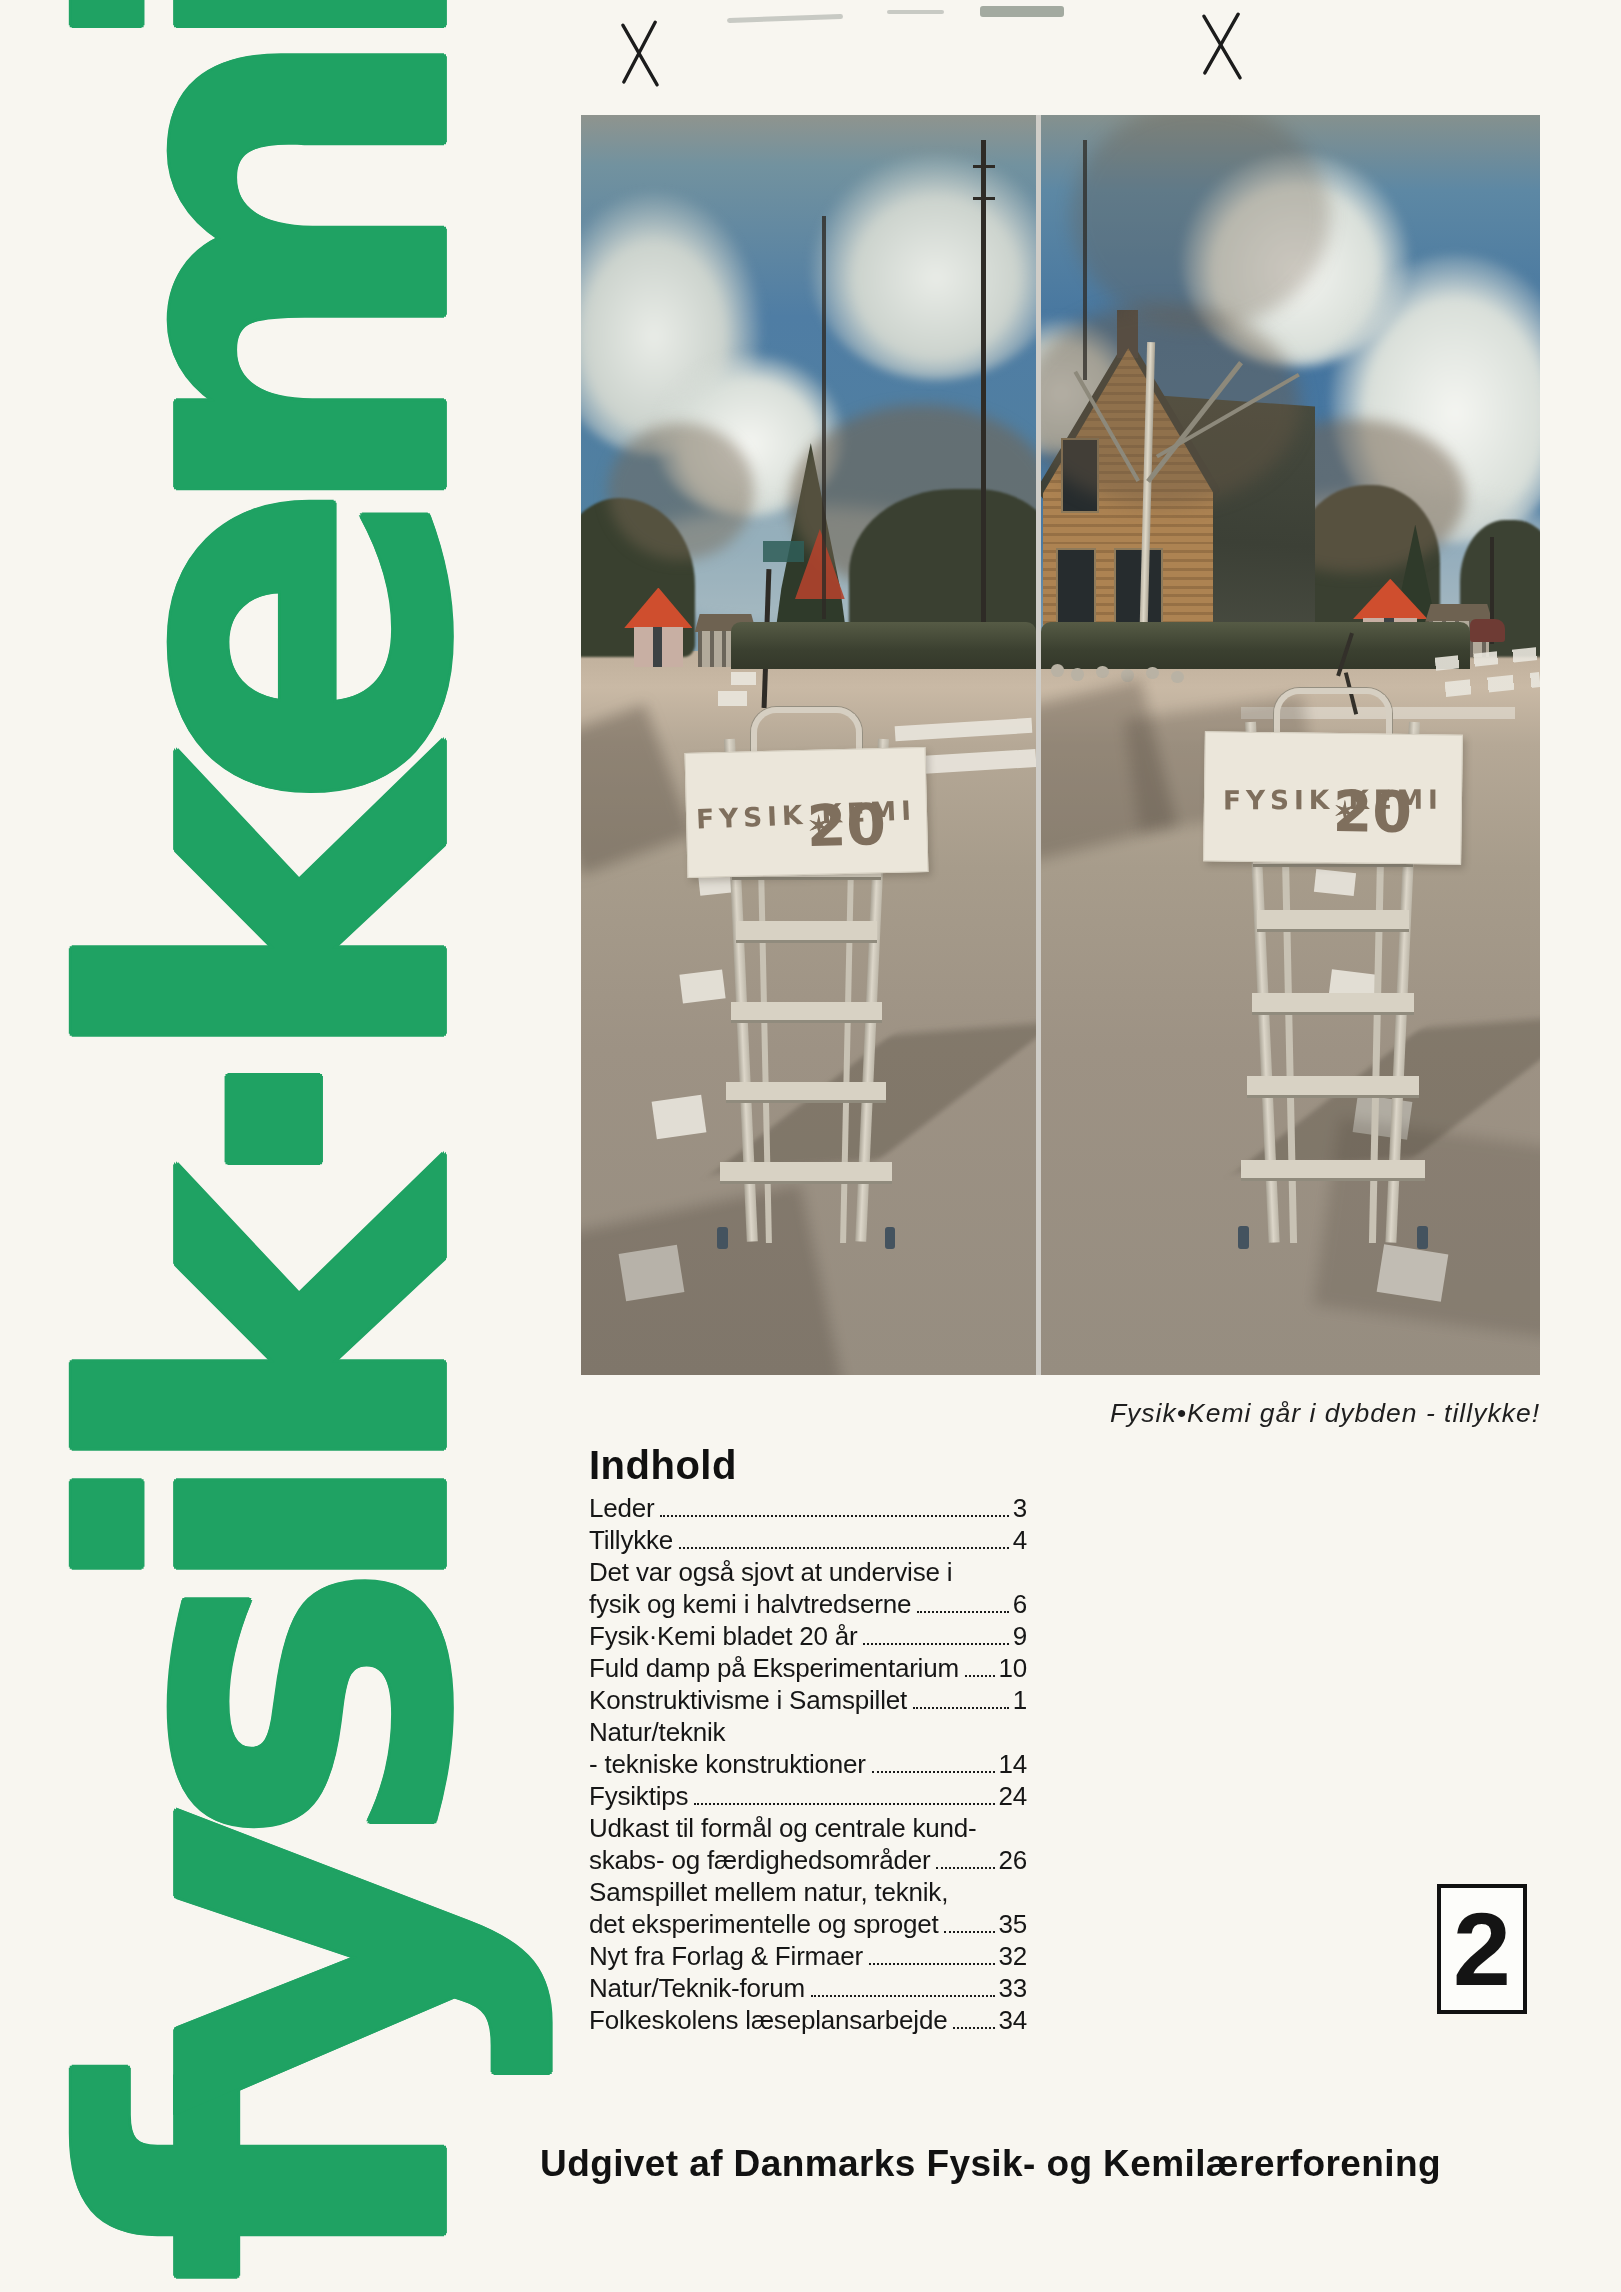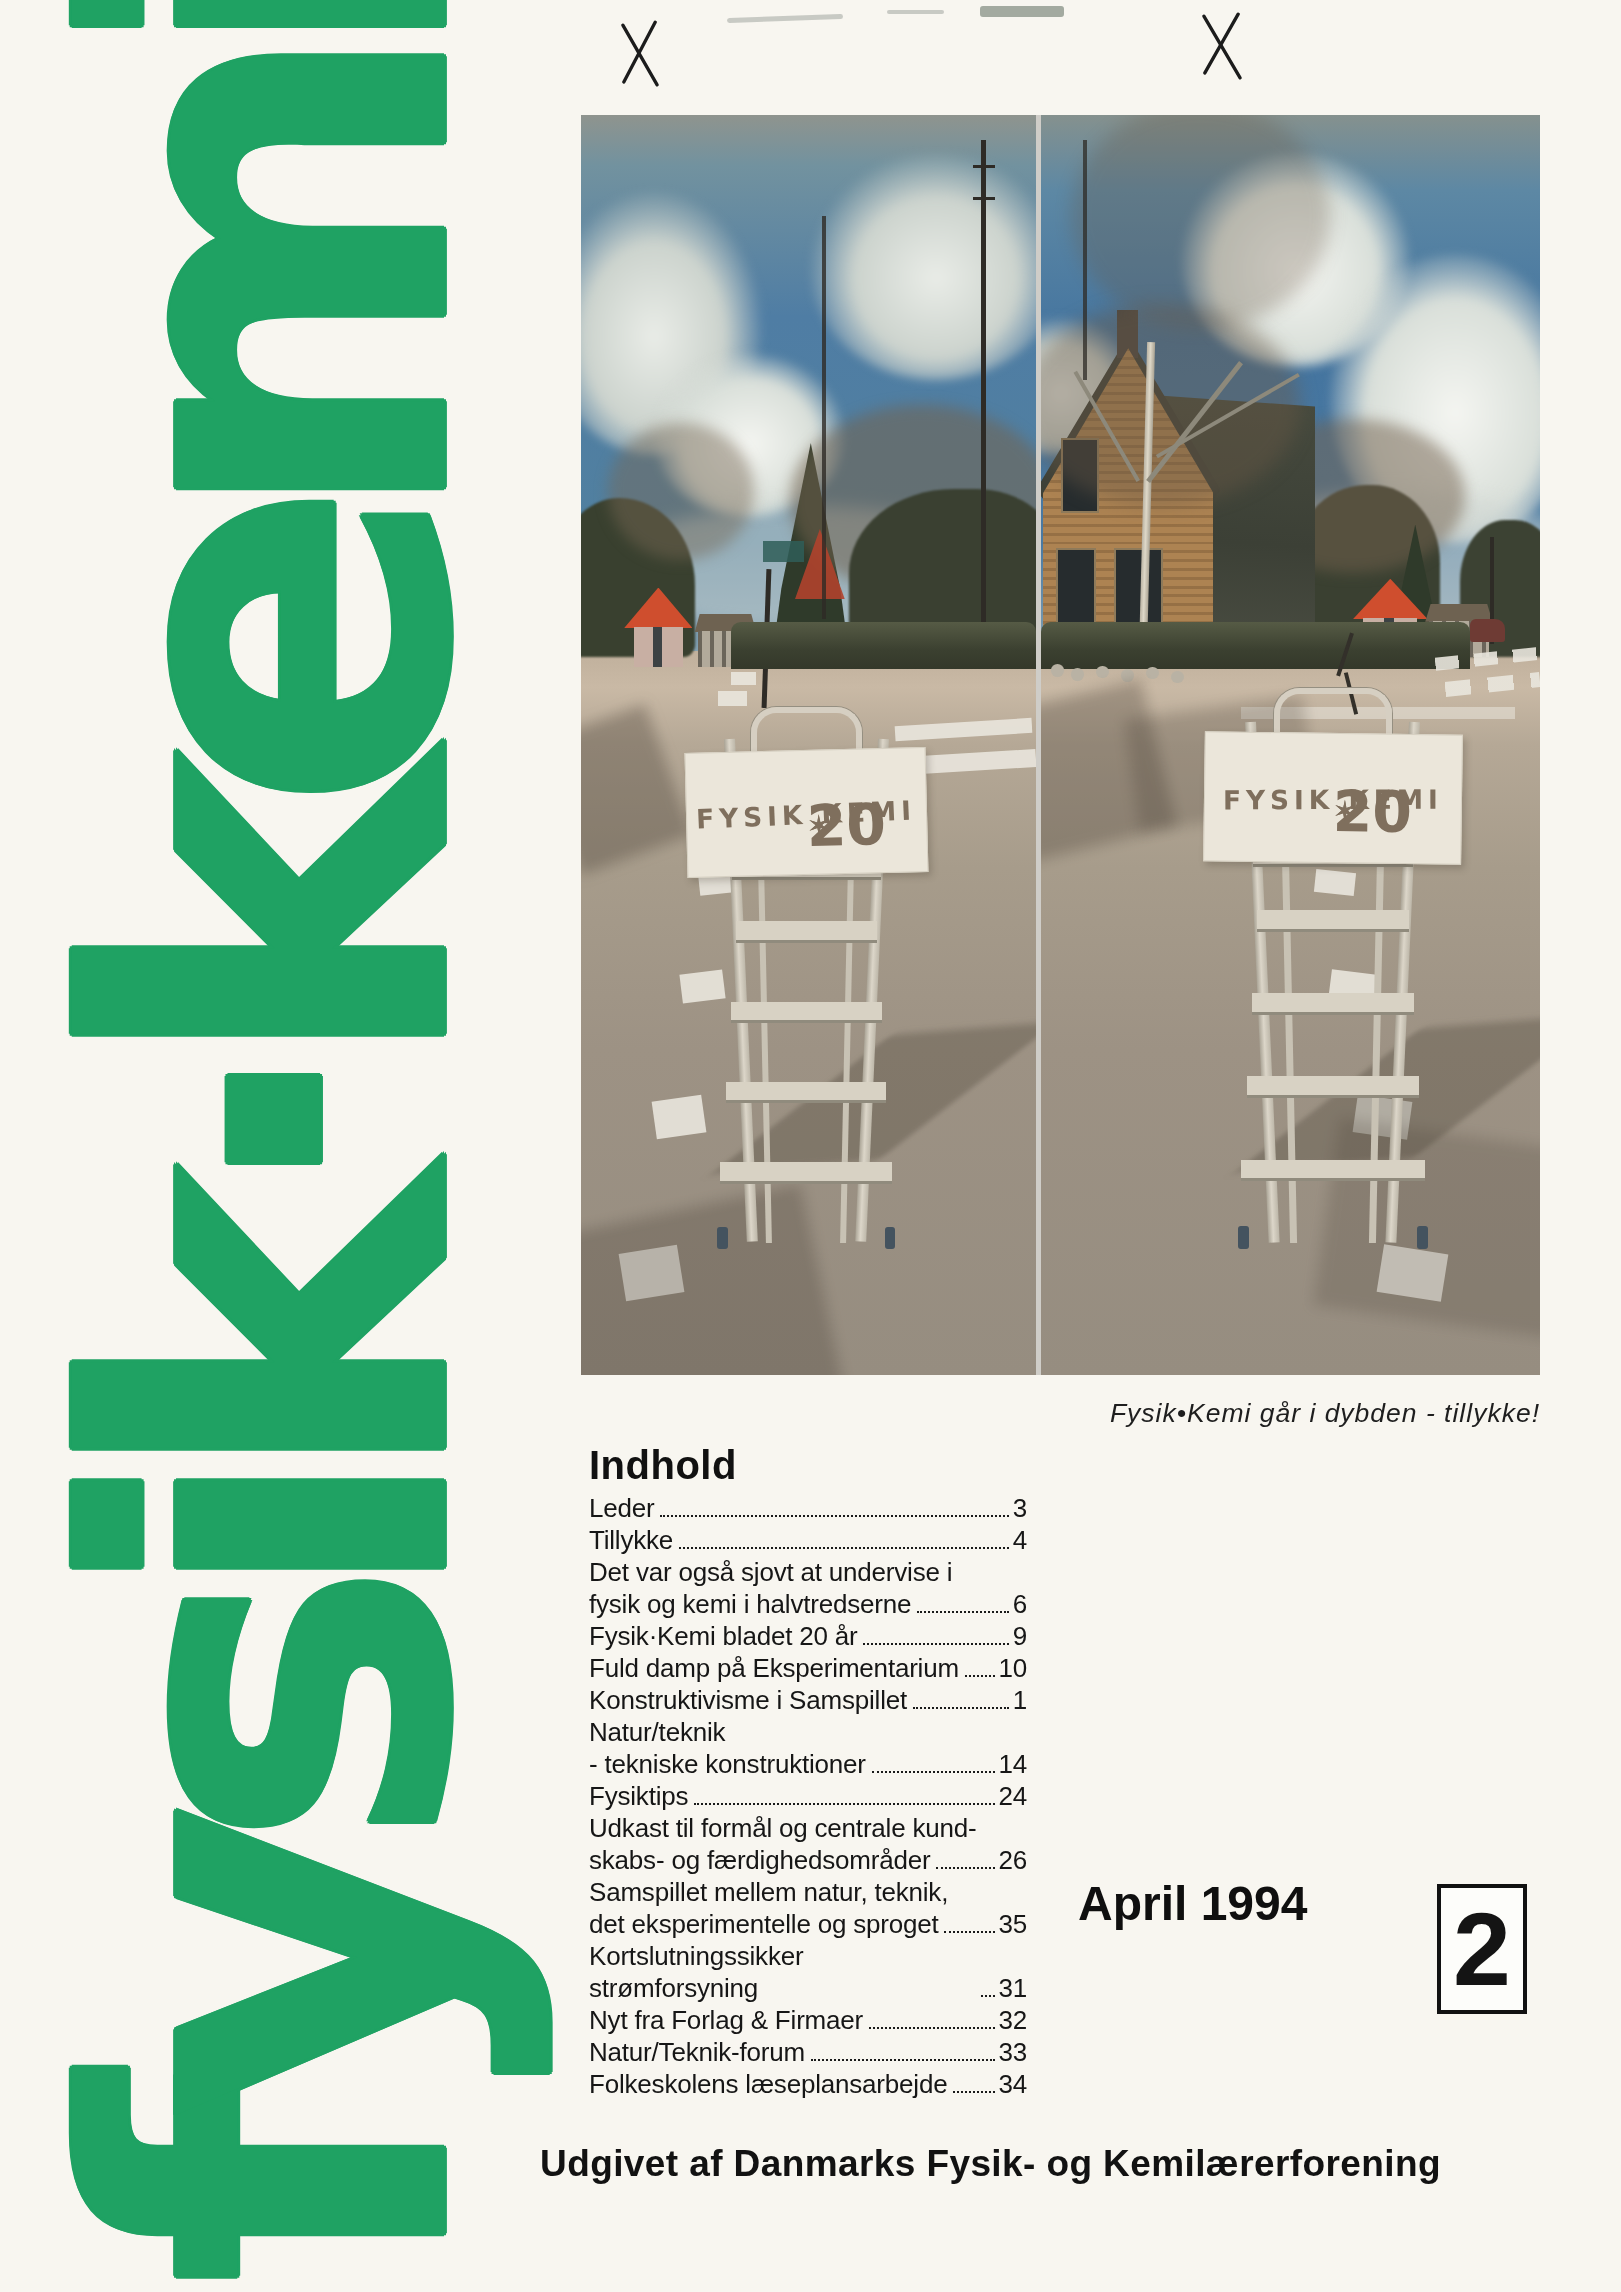--- a/index.html
+++ b/index.html
@@ -349,42 +349,36 @@
     </div>
   <div class="trow nopage">
       <span>Samspillet mellem natur, teknik,</span>
     </div>
   <div class="trow">
       <span>det eksperimentelle og sproget</span>
       <span class="dots"></span>
       <span class="pg">35</span>
     </div>
   <div class="trow">
-      <span>Kortslutningssikker  strømforsyning</span>
-      <span class="dots"></span>
-      <span class="pg">31</span>
-    </div>
-  <div class="trow">
       <span>Nyt fra Forlag &amp; Firmaer</span>
       <span class="dots"></span>
       <span class="pg">32</span>
     </div>
   <div class="trow">
       <span>Natur/Teknik-forum</span>
       <span class="dots"></span>
       <span class="pg">33</span>
     </div>
   <div class="trow">
       <span>Folkeskolens  læseplansarbejde</span>
       <span class="dots"></span>
       <span class="pg">34</span>
     </div>
 </div>
 
 <div class="issue">
-  <div class="l1">April 1994</div>
 </div>
 <div class="nbox">
   <span class="n">2</span>
 </div>
 
 <div class="footer">Udgivet af Danmarks Fysik- og Kemilærerforening</div>
 
 
 </body></html>

